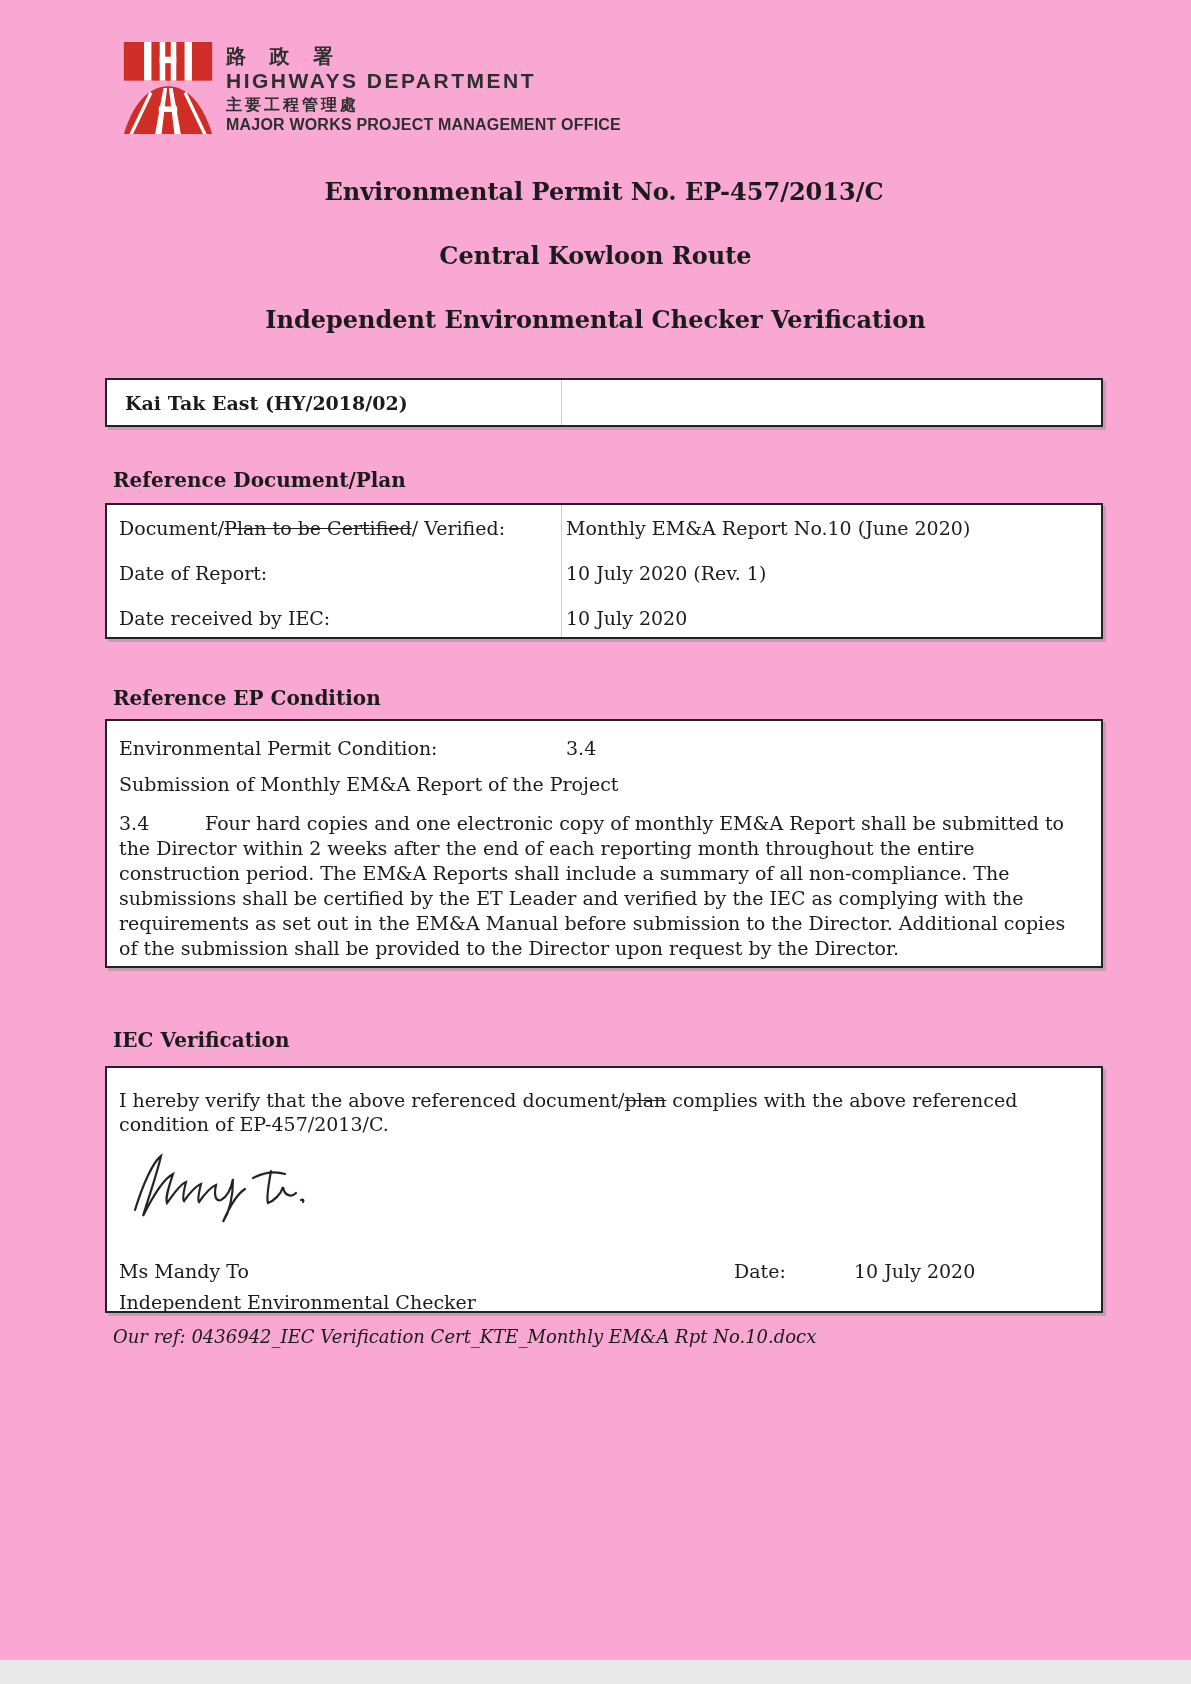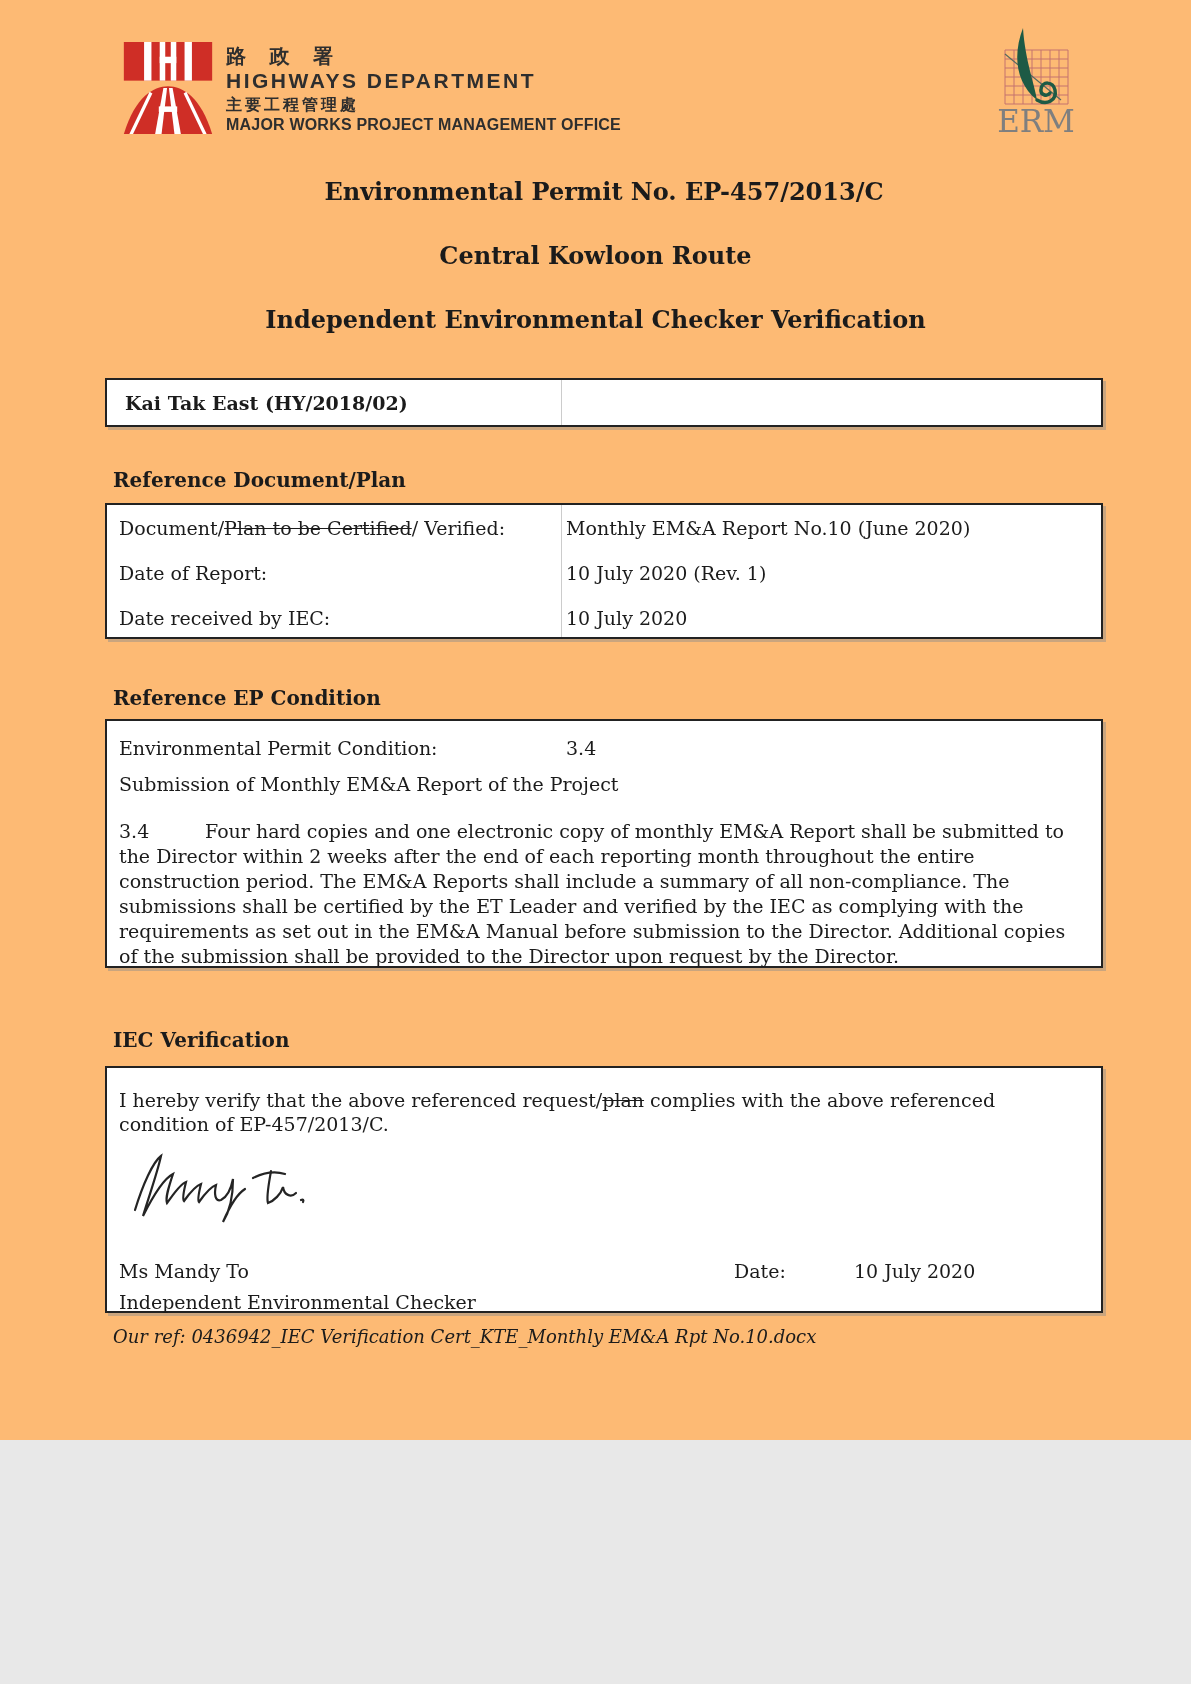--- a/index.html
+++ b/index.html
@@ -1,17 +1,17 @@
 <!DOCTYPE html>
 <html><head>
 <meta charset="utf-8">
 <style>
   html,body{margin:0;padding:0;background:#e8e8e8;}
   .page{
-    position:relative;width:1191px;height:1440px;margin:0 auto;background:#fdba74;
+    position:relative;width:1191px;height:1660px;margin:0 auto;background:#f9a8d4;
     font-family:"DejaVu Serif", "Liberation Serif", serif;color:#1b1b1b;overflow:hidden;
   }
   
   .hyd-logo{position:absolute;left:122px;top:40px;}
   .hyd-text{position:absolute;left:226px;top:44px;font-family:"Liberation Sans",sans-serif;color:#2e2e2e;}
   .hyd-cn{font-size:20px;font-weight:bold;letter-spacing:9px;line-height:24px;}
   .hyd-en{font-size:21px;font-weight:bold;letter-spacing:2.5px;line-height:26px;}
   .hyd-cn2{font-size:16px;font-weight:bold;letter-spacing:3px;line-height:22px;}
   .hyd-en2{font-size:16px;font-weight:bold;letter-spacing:0.2px;line-height:17px;}
   .erm-logo{position:absolute;left:985px;top:26px;}
@@ -29,21 +29,21 @@
   .section-heading{position:absolute;left:113px;font-weight:bold;font-size:20px;}
   .works-box{top:378px;height:49px;}
   .works-box .tbl-row{align-items:center;height:100%;}
   .h-refdoc{top:468px;}
   .refdoc-box{top:503px;height:136px;}
   .refdoc-box .tbl-row{height:45px;box-sizing:border-box;padding-top:12px;}
   .h-ep{top:686px;}
   .ep-box{top:719px;height:249px;padding:16px 16px 0 12px;}
   .ep-box .tbl-row{padding-left:0;}
   .ep-sub{margin-top:13px;line-height:25px;}
-  .clause{margin-top:22px;line-height:25px;text-align:left;}
+  .clause{margin-top:14px;line-height:25px;text-align:left;}
   .clause-no{display:inline-block;width:86px;}
   .h-iec{top:1028px;}
   .iec-box{top:1066px;height:247px;padding:20px 16px 0 12px;}
   .iec-statement{line-height:24px;width:965px;}
   .signature-wrap{margin-top:12px;margin-left:6px;height:82px;}
   .sign-row{position:relative;margin-top:28px;line-height:26px;}
   .date-label{position:absolute;left:615px;top:0;}
   .date-value{position:absolute;left:735px;top:0;}
   .iec-title-line{margin-top:5px;line-height:26px;}
   s{text-decoration:line-through;}
@@ -76,32 +76,20 @@
     </svg>
   </div>
 
   <div class="hyd-text">
     <div class="hyd-cn">路 政 署</div>
     <div class="hyd-en">HIGHWAYS  DEPARTMENT</div>
     <div class="hyd-cn2">主要工程管理處</div>
     <div class="hyd-en2">MAJOR WORKS PROJECT MANAGEMENT OFFICE</div>
   </div>
 
-  <div class="erm-logo">
-    <svg width="92" height="112" viewBox="0 0 92 112">
-      <g stroke="#c4736e" stroke-width="1">
-        <path d="M20,24 V78 M29,24 V78 M38,24 V78 M47,24 V78 M56,24 V78 M65,24 V78 M74,24 V78 M83,24 V78"></path>
-        <path d="M20,24 H83 M20,33 H83 M20,42 H83 M20,51 H83 M20,60 H83 M20,69 H83 M20,78 H83"></path>
-      </g>
-      <path d="M20,28 L76,74" stroke="#55695f" stroke-width="1.2" fill="none"></path>
-      <path d="M38,2 C28,28 30,56 52,74 C50,60 40,34 38,2 Z" fill="#1d5a45"></path>
-      <path d="M52,74 C62,80 72,74 70,64 C68,55 57,55 56,63 C55,69 62,71 65,67" fill="none" stroke="#1d5a45" stroke-width="3.5" stroke-linecap="round"></path>
-      <text x="51" y="106" text-anchor="middle" font-family="DejaVu Serif, serif" font-size="31" fill="#7f7f7f">ERM</text>
-    </svg>
-  </div>
 
   <div class="doc-title t1">Environmental Permit No. EP-457/2013/C</div>
   <div class="doc-title t3">Independent Environmental Checker Verification</div>
   <div class="doc-title t2">Central Kowloon Route</div>
 
   <div class="box works-box">
     <div class="vdiv"></div>
     <div class="tbl-row">
       <div class="tbl-value bold">Kai Tak East (HY/2018/02)</div>
     </div>
@@ -131,21 +119,21 @@
       <div class="tbl-value">3.4</div>
     </div>
     <div class="ep-sub">Submission of Monthly EM&amp;A Report of the Project</div>
     <div class="clause">
       <span class="clause-no">3.4</span><span>Four hard copies and one electronic copy of monthly EM&amp;A Report shall be submitted to the Director within 2 weeks after the end of each reporting month throughout the entire construction period. The EM&amp;A Reports shall include a summary of all non-compliance. The submissions shall be certified by the ET Leader and verified by the IEC as complying with the requirements as set out in the EM&amp;A Manual before submission to the Director. Additional copies of the submission shall be provided to the Director upon request by the Director.</span>
     </div>
   </div>
 
   <div class="section-heading h-iec">IEC Verification</div>
   <div class="box iec-box">
-    <div class="iec-statement"><span>I hereby verify that the above referenced request/</span><s>plan</s><span> complies with the above referenced condition of EP-457/2013/C.</span></div>
+    <div class="iec-statement"><span>I hereby verify that the above referenced document/</span><s>plan</s><span> complies with the above referenced condition of EP-457/2013/C.</span></div>
 
     <div class="signature-wrap">
       <svg width="230" height="82" viewBox="0 0 230 82">
         <g fill="none" stroke="#242424" stroke-width="2.2" stroke-linecap="round">
           <path d="M10,62 C18,36 28,14 36,8 C32,26 24,48 18,68 C30,44 40,30 48,26 C44,38 40,50 42,55 C48,47 55,36 61,34 C59,42 57,51 59,53 C64,46 70,38 76,36 C74,44 72,52 74,54 C79,47 85,39 91,37 C89,46 90,54 96,52 C102,49 106,41 108,31 C108,46 106,61 98,74 C104,60 112,46 120,41"></path>
           <path d="M128,30 C138,25 150,23 160,26"></path>
           <path d="M146,23 C144,35 141,49 143,55 C149,53 156,46 158,39 C159,47 166,50 171,45"></path>
           <path d="M176,52 C178,51 179,52 178,54"></path>
         </g>
       </svg>

